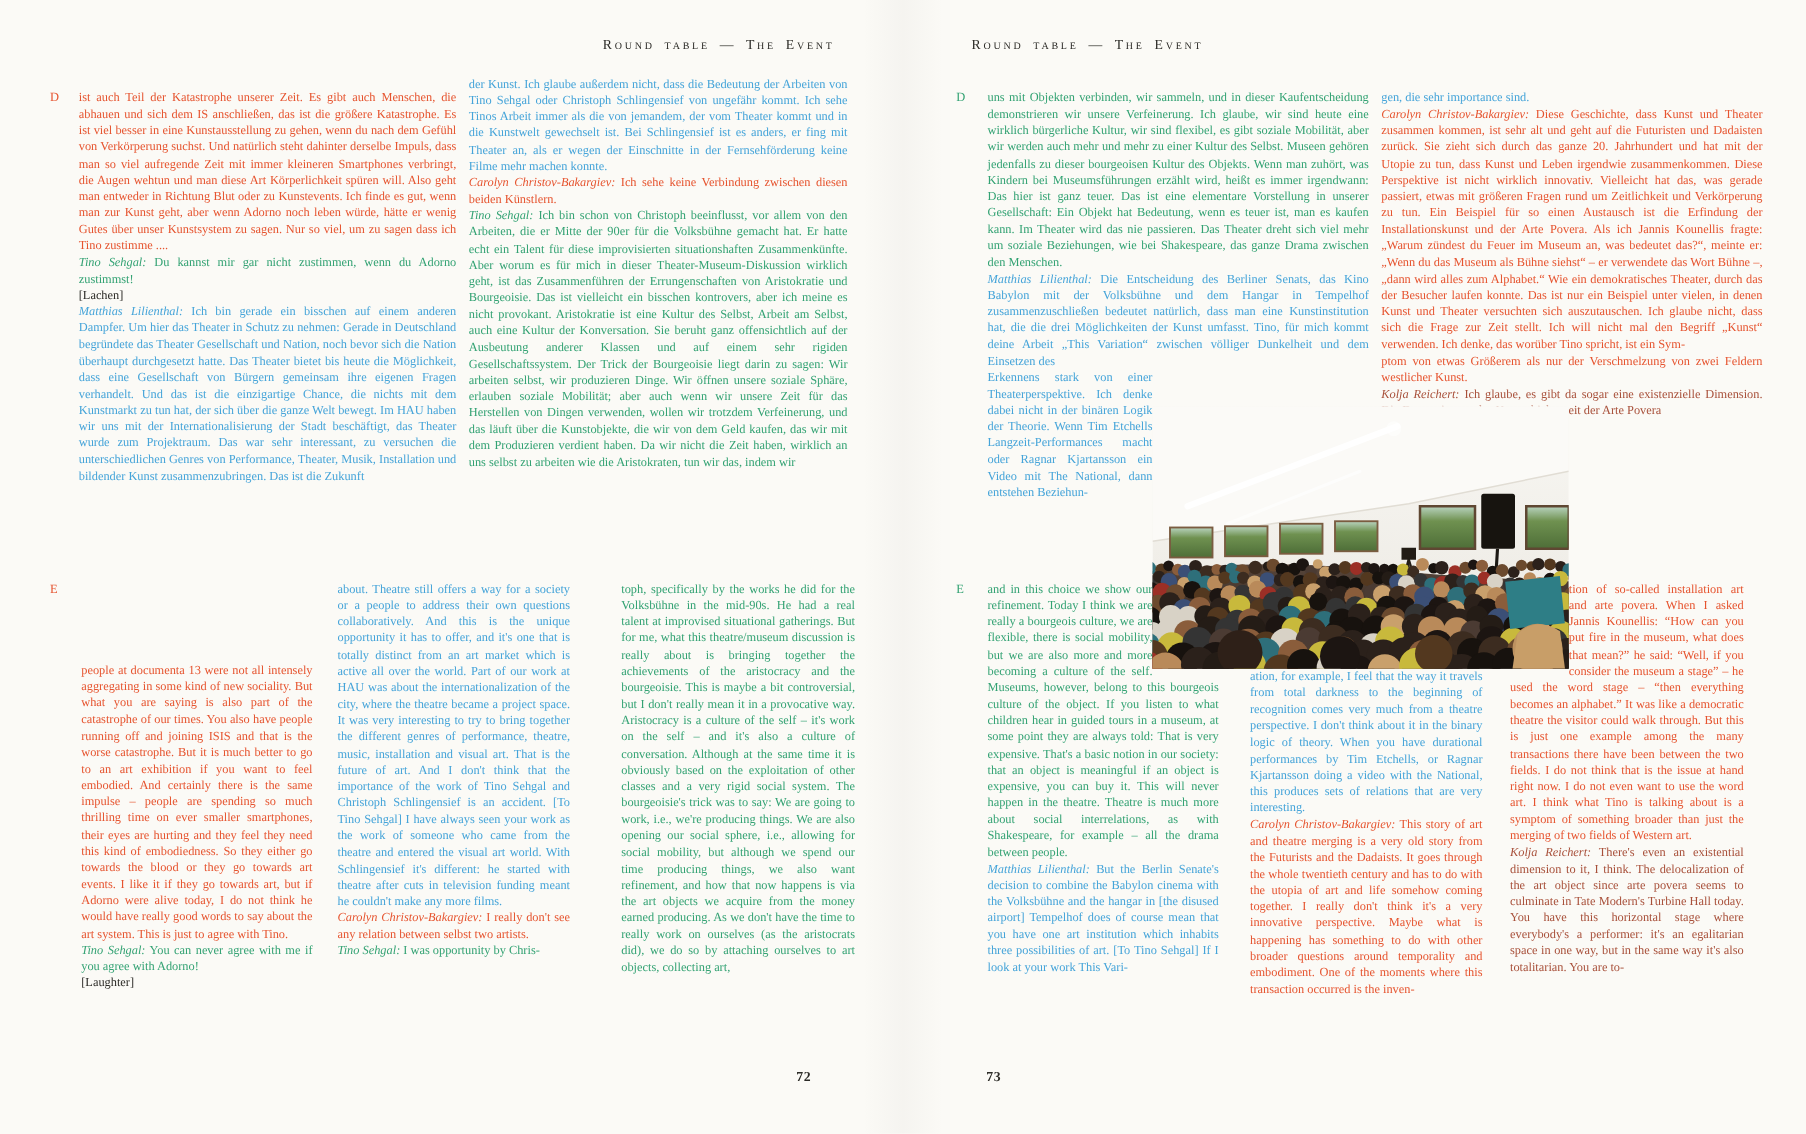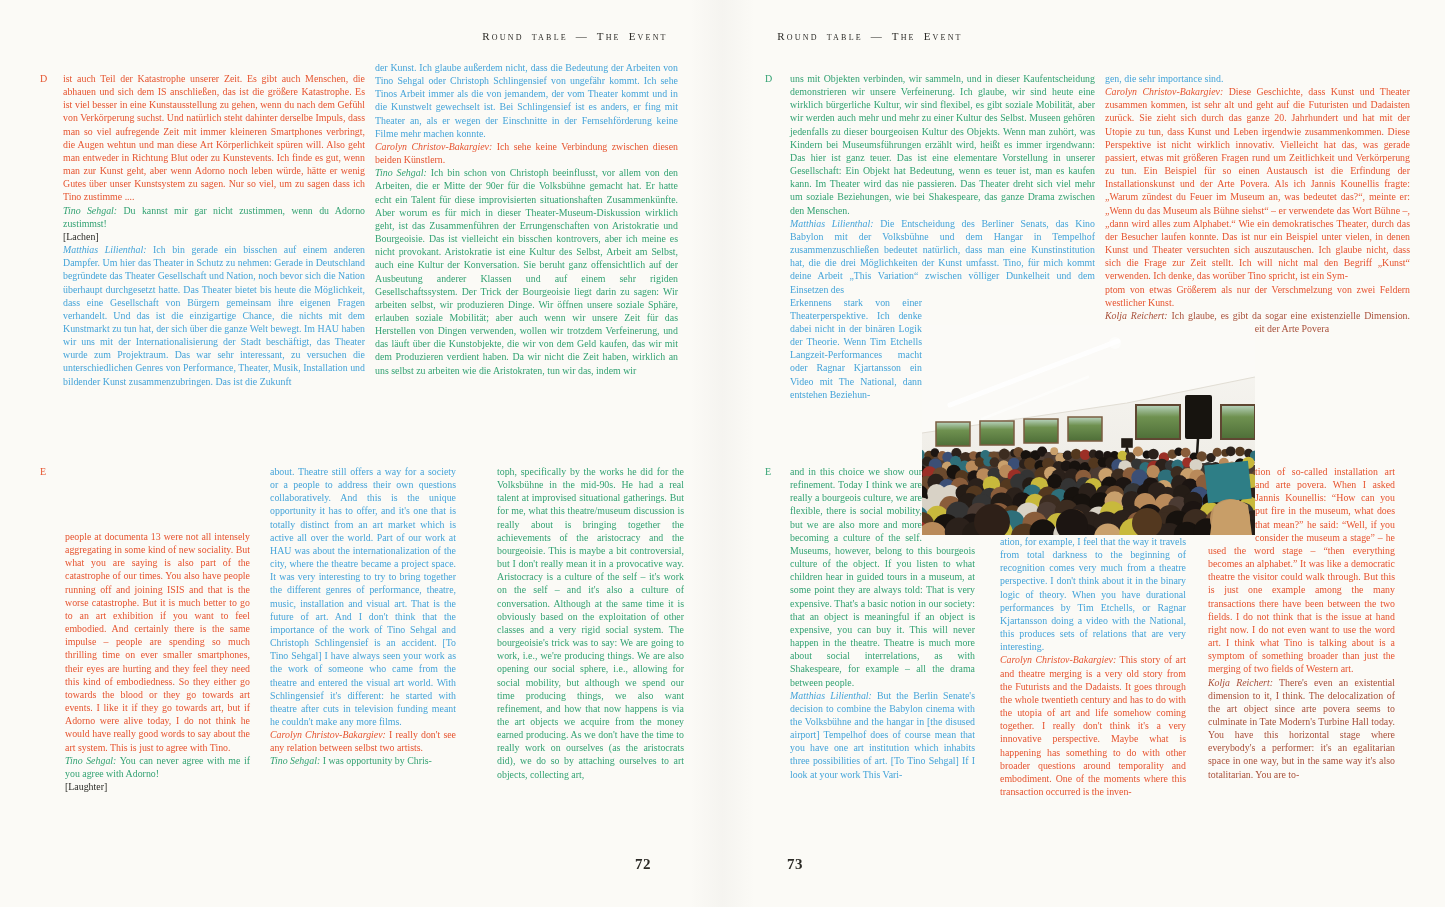--- a/index.html
+++ b/index.html
@@ -10,21 +10,21 @@
     color:#2b2a26;
   }
   #spread{position:relative;width:1445px;height:907px;background:#fbfaf6;}
   #gutter{position:absolute;left:690px;top:0;width:65px;height:907px;
     background:linear-gradient(90deg,rgba(0,0,0,0) 0%,rgba(60,55,45,0.03) 50%,rgba(0,0,0,0) 100%);}
   .running-head{
     position:absolute;top:30px;width:300px;text-align:center;
     font-variant-caps:small-caps;letter-spacing:2.2px;word-spacing:3px;
     font-size:11px;color:#2b2a26;
   }
-  .pagenum{position:absolute;width:34px;text-align:center;font-size:15px;font-weight:600;letter-spacing:.5px;color:#2b2a26;}
+  .pagenum{position:absolute;width:34px;text-align:center;font-size:11px;font-weight:600;letter-spacing:.5px;color:#2b2a26;}
   .col{
     position:absolute;text-align:justify;
     font-size:9.9px;line-height:13.15px;
     hyphens:auto;-webkit-hyphens:auto;
   }
   .col p{margin:0;}
   .marker{position:absolute;font-size:10px;line-height:13.15px;font-weight:400;}
   .sp{font-style:italic;}
   
   .carolyn{color:var(--carolyn,#e6542f);}

